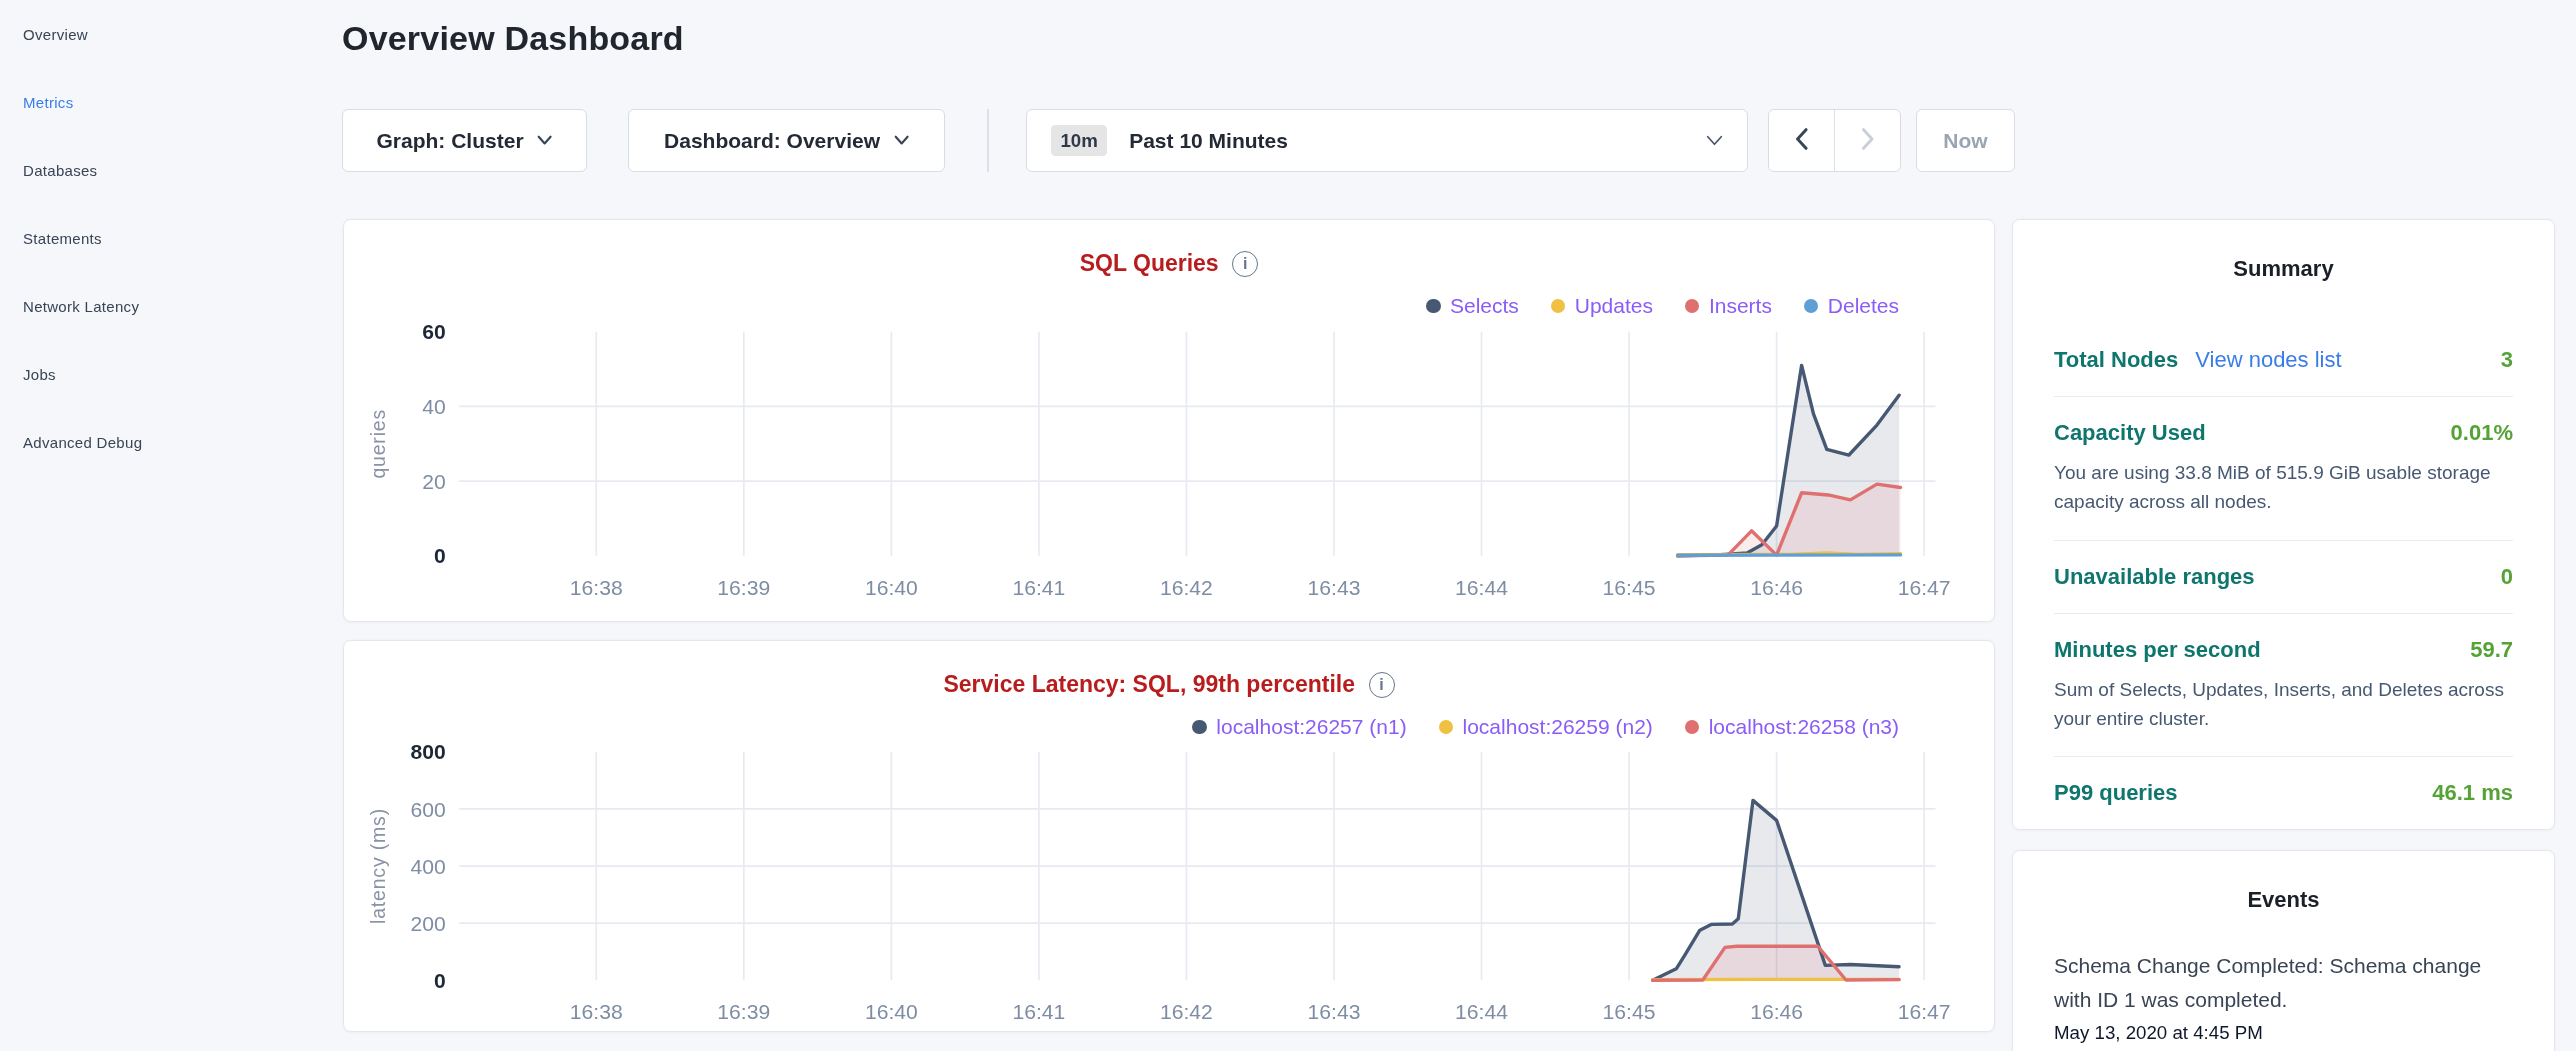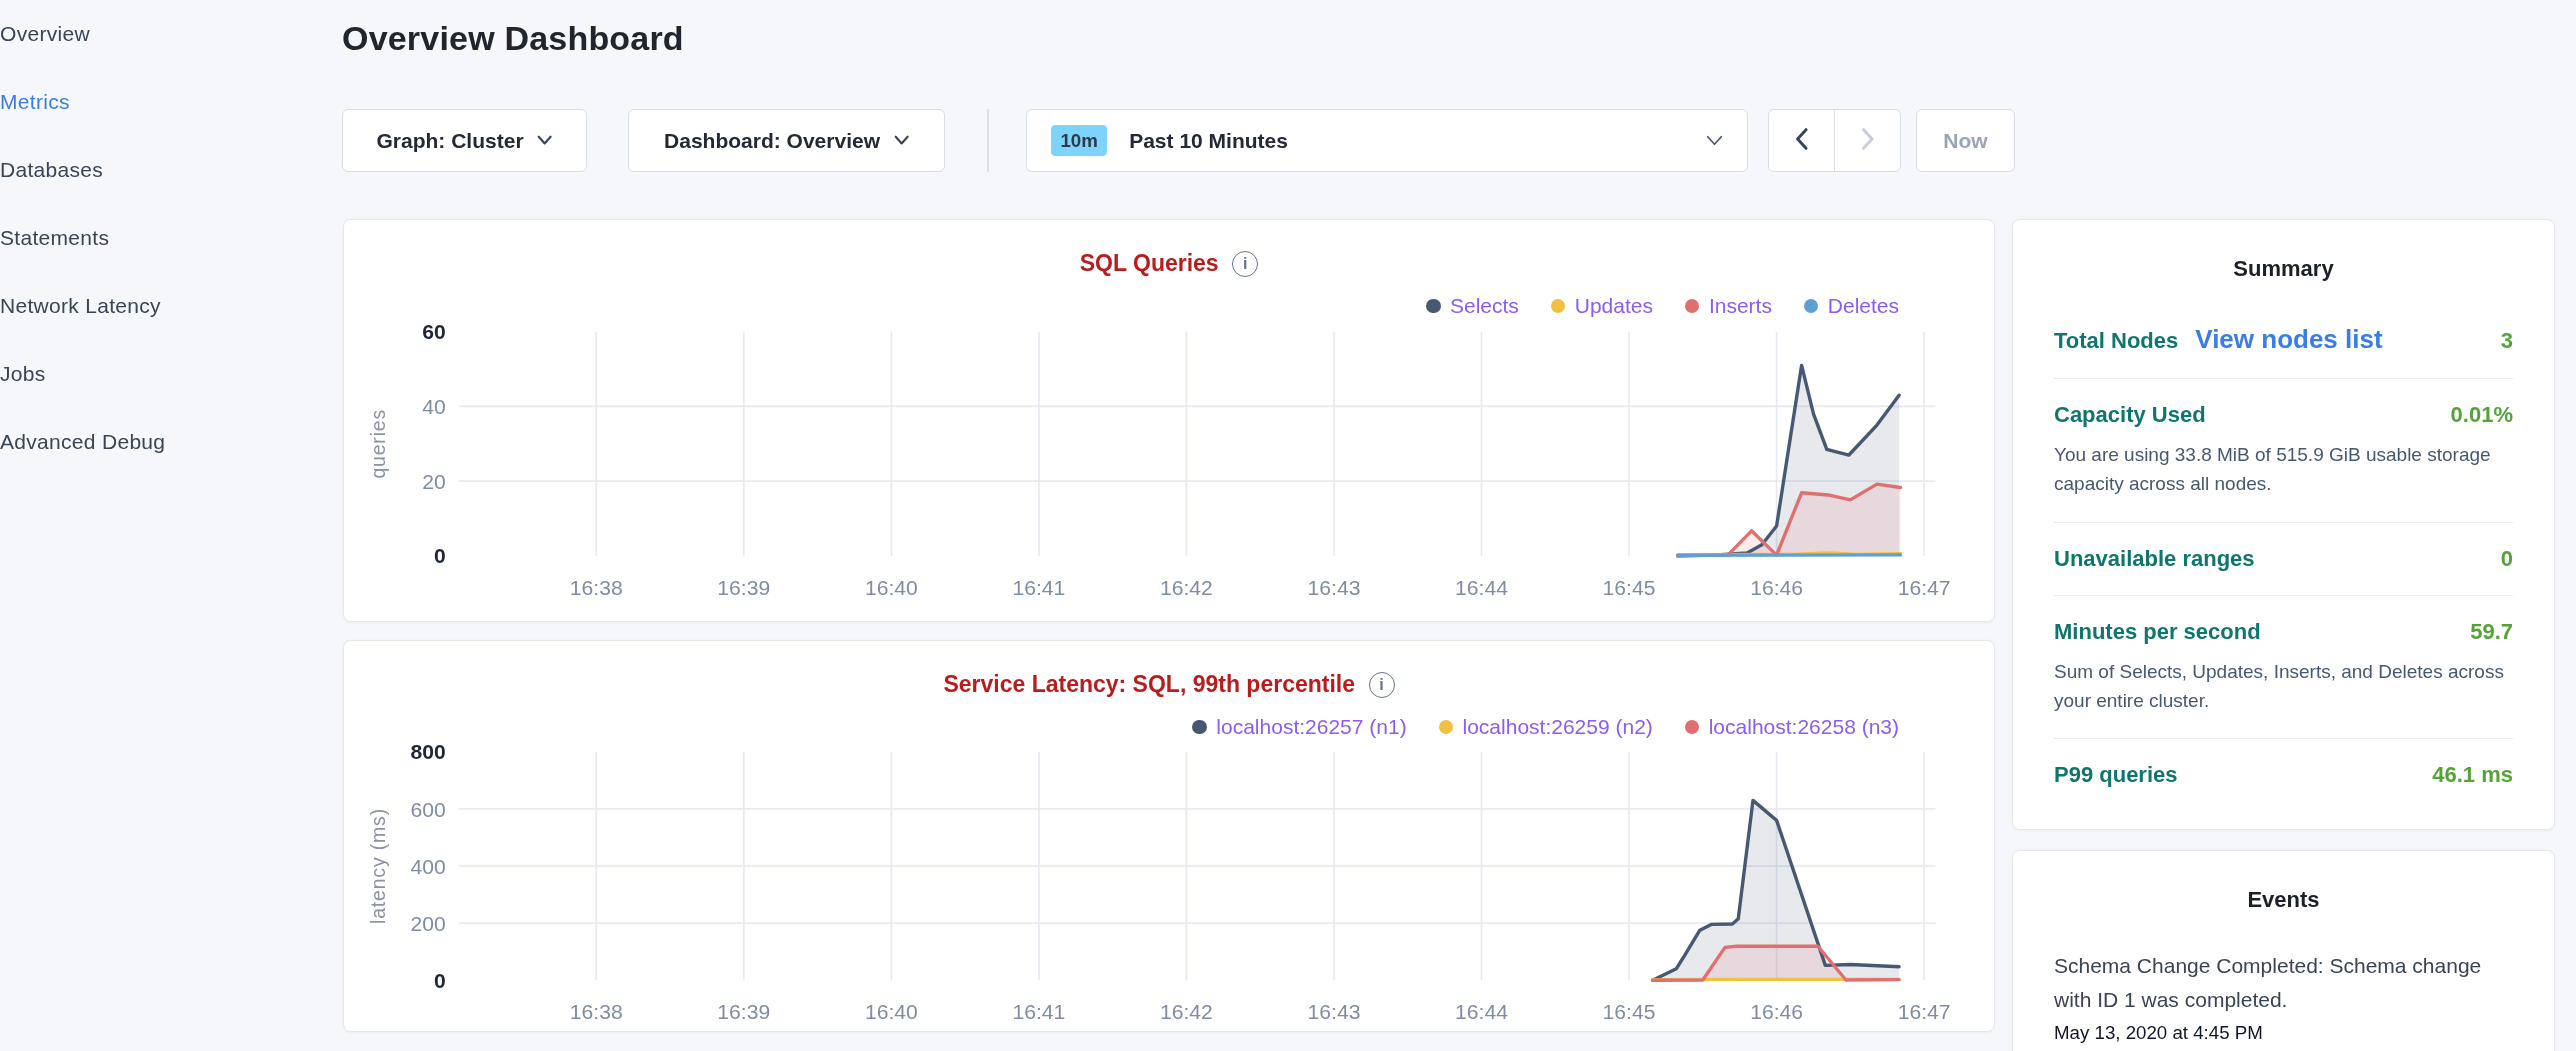--- a/index.html
+++ b/index.html
@@ -8,43 +8,43 @@
     position:relative;
     background:#F5F7FA;
     font-family:"Liberation Sans", sans-serif;
     color:#394455;
   }
   svg text { font-family:"Liberation Sans", sans-serif; }
 
   
   .sidebar { position:absolute; left:0; top:0; width:332px; height:100%; }
   .nav-item {
-    height:68px; display:flex; align-items:center; 
-    font-size:21px; letter-spacing:0.3px; color:#394455; cursor:pointer;
+    height:68px; display:flex; align-items:center; padding-left:23px;
+    font-size:15px; letter-spacing:0.3px; color:#394455; cursor:pointer;
   }
   .nav-item.active { color:#3A7DE8; font-weight:400; }
 
   
   .page-title {
     position:absolute; left:342px; top:18.7px;
     font-size:34px; font-weight:700; color:#21262E; letter-spacing:0.2px;
   }
   .btn {
     position:absolute; top:109px; height:63px; background:#fff;
     border:1.7px solid #D8DDE5; border-radius:6px;
     display:flex; align-items:center; justify-content:center;
     font-size:21px; font-weight:700; color:#242A35; cursor:pointer;
   }
   .btn .chev { margin-left:13.6px; display:inline-flex; }
   .graph-btn { left:342px; width:245px; }
   .dash-btn { left:628px; width:317px; }
   .toolbar-divider { position:absolute; left:987px; top:109px; width:1.7px; height:63px; background:#DCE1E9; }
   .time-btn { left:1026px; width:722px; justify-content:flex-start; padding:0 24px; }
   .time-badge {
-    background:#7dd3fc; border-radius:4.3px; padding:4.3px 9.4px;
+    background:#e5e5e5; border-radius:4.3px; padding:4.3px 9.4px;
     font-size:18.7px; font-weight:700; color:#30394A;
   }
   .time-label { margin-left:22px; }
   .time-btn .chev { margin-left:auto; }
   .arrow-group {
     position:absolute; left:1768px; top:109px; width:133px; height:63px;
     background:#fff; border:1.7px solid #D8DDE5; border-radius:6px;
     display:flex;
   }
   .arrow-half { flex:1; display:flex; align-items:center; justify-content:center; cursor:pointer; }
@@ -79,21 +79,21 @@
 
   
   .summary-card { left:2012px; top:219px; width:543px; height:611px; padding:36px 41px; }
   .events-card  { left:2012px; top:850px; width:543px; height:281px; padding:36px 41px; }
   .panel-title { text-align:center; font-size:22px; font-weight:700; color:#1B2028; }
   .summary-rows { margin-top:18.7px; }
   .srow { padding:23px 0; }
   .srow + .srow { border-top:1.7px solid #E8EBF0; }
   .srow-top { display:flex; align-items:baseline; }
   .srow-label { font-size:22px; font-weight:700; color:#0f766e; }
-  .srow-link { font-size:26px; font-weight:700; color:#3A7DE8; margin-left:17px; cursor:pointer; text-decoration:none; }
+  .srow-link { font-size:22px; font-weight:400; color:#3A7DE8; margin-left:17px; cursor:pointer; text-decoration:none;margin-top:23px; }
   .srow-value { margin-left:auto; font-size:22px; font-weight:700; color:#55A337; }
   .srow-sub { margin-top:12px; font-size:19px; line-height:1.55; color:#475872; }
   .event-item { margin-top:36px; }
   .event-msg { font-size:21px; line-height:1.6; color:#394455; }
   .event-time { margin-top:6px; font-size:18.7px; color:#0f172a; }
 </style>
 </head>
 <body>
 
 <nav class="sidebar">

